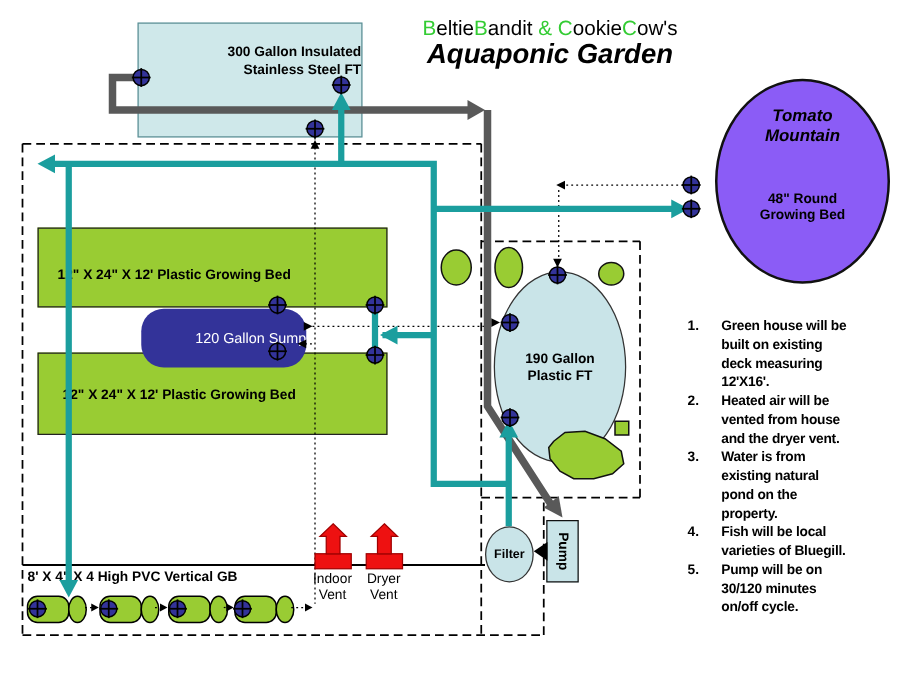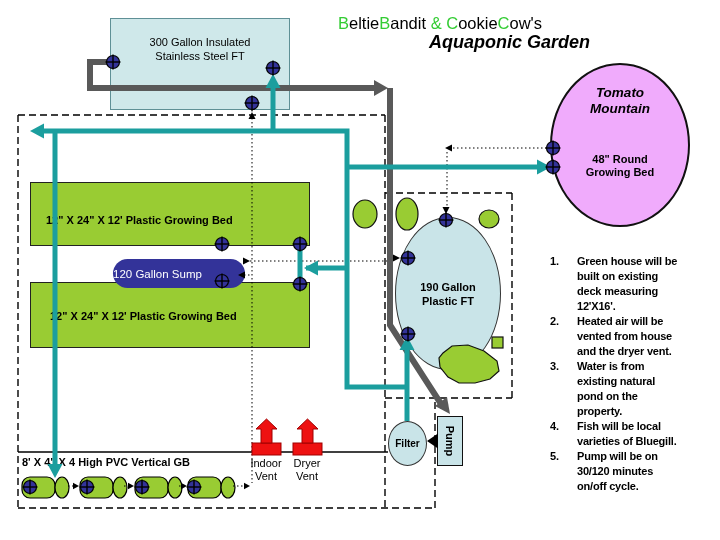--- a/index.html
+++ b/index.html
@@ -1,45 +1,45 @@
 <!DOCTYPE html>
 <html><head>
 <meta charset="utf-8">
 <style>
   html,body{margin:0;padding:0;}
   body{width:720px;height:540px;position:relative;background:#ffffff;overflow:hidden;
        font-family:"Liberation Sans", sans-serif;color:#000;}
   .abs{position:absolute;}
   
   .tank300{left:110px;top:18px;width:180px;height:92px;background:#cfe8ea;border:1px solid #5f9096;
-           text-align:center;padding-top:16px;box-sizing:border-box;font-weight:normal;font-size:11px;line-height:14px;}
-  .tm{left:550px;top:63px;width:140px;height:164px;background:#f0abfc;border:2px solid #111;border-radius:50%;box-sizing:border-box;}
+           text-align:right;padding-top:16px;box-sizing:border-box;font-weight:bold;font-size:11px;line-height:14px;}
+  .tm{left:572px;top:63px;width:140px;height:164px;background:#8b5cf6;border:2px solid #111;border-radius:50%;box-sizing:border-box;}
   .tm-name{left:0;top:20px;width:100%;text-align:center;font-weight:bold;font-style:italic;font-size:13.5px;line-height:16px;}
   .tm-size{left:0;top:88px;width:100%;text-align:center;font-weight:bold;font-size:11px;line-height:13px;}
   .bed{left:30px;width:280px;background:#99cc33;border:1px solid #222;box-sizing:border-box;
        font-weight:bold;font-size:11px;}
   .bed-top{top:182px;height:64px;padding:31px 0 0 15px;}
   .bed-bottom{top:282px;height:66px;padding:27px 0 0 19px;}
-  .sump{left:113px;top:259px;width:132px;height:29px;background:#333399;border-radius:18px;
-        color:#fff;font-size:11.5px;display:flex;align-items:center;justify-content:flex-start;}
+  .sump{left:113px;top:247px;width:132px;height:47px;background:#333399;border-radius:18px;
+        color:#fff;font-size:11.5px;display:flex;align-items:center;justify-content:flex-end;}
   .ft{left:395px;top:217px;width:106px;height:153px;background:#c9e4e8;border:1.4px solid #333;border-radius:50%;
       box-sizing:border-box;display:flex;flex-direction:column;align-items:center;justify-content:center;
       font-weight:bold;font-size:11px;line-height:14px;text-align:center;}
   .filter{left:388px;top:421px;width:39px;height:45px;background:#c9e4e8;border:1.2px solid #333;border-radius:50%;
       display:flex;align-items:center;justify-content:center;font-weight:bold;font-size:10px;box-sizing:border-box;}
   .pump{left:437px;top:416px;width:26px;height:50px;background:#c9e4e8;border:1.2px solid #111;box-sizing:border-box;
       display:flex;align-items:center;justify-content:center;}
   .pump span{transform:rotate(90deg);font-weight:bold;font-size:11px;display:block;}
   .pvc-label{left:22px;top:456px;font-weight:bold;font-size:11px;white-space:nowrap;}
   .vent-label{top:457px;width:48px;text-align:center;font-weight:normal;font-size:11px;line-height:12.5px;}
   .vent-indoor{left:242px;} .vent-dryer{left:283px;}
   
   .title{left:290px;top:14px;width:300px;text-align:center;}
   .title .l1{font-weight:normal;font-size:16.5px;line-height:19px;}
-  .title .l2{font-weight:bold;font-style:italic;font-size:18px;line-height:19px;text-align:right;}
+  .title .l2{font-weight:bold;font-style:italic;font-size:22px;line-height:19px;}
   .title .g{color:#33cc33;}
   
   .notes{left:550px;top:254px;width:132px;font-weight:bold;font-size:11px;line-height:15px;}
   .note-row{display:flex;}
   .note-num{width:27px;flex:0 0 27px;}
   .note-text{width:104px;letter-spacing:-0.2px;}
   
   .overlay{left:0;top:0;width:720px;height:540px;pointer-events:none;}
 </style>
 </head>

